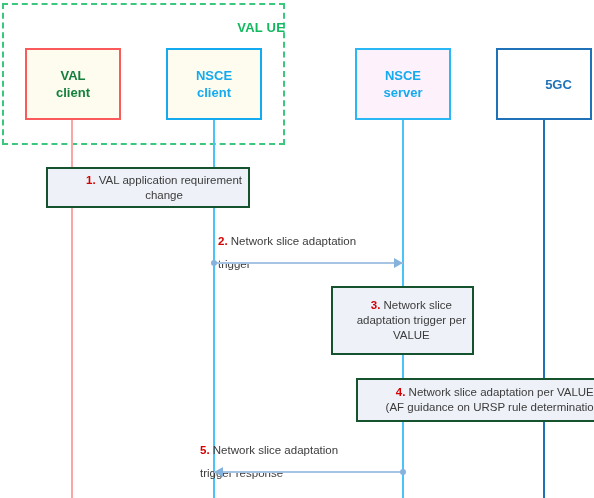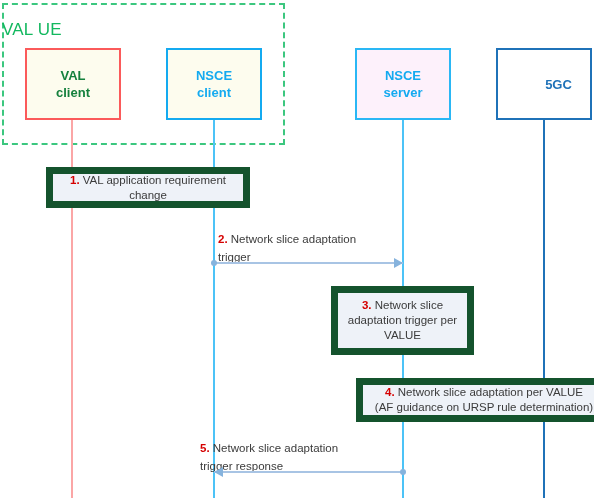--- a/index.html
+++ b/index.html
@@ -21,24 +21,24 @@
   
   .group-box {
     position: absolute;
     box-sizing: border-box;
     border: 2px dashed #3cc77f;
     background: transparent;
   }
   .group-label {
     position: absolute;
     width: 100%;
-    text-align: left;
+    text-align: right;
     color: #13b85f;
-    font-weight: normal;
-    font-size: 17px;
+    font-weight: bold;
+    font-size: 13px;
     letter-spacing: .2px;
   }
 
   
   .lifeline {
     position: absolute;
     width: 2px;
   }
 
   
@@ -56,44 +56,44 @@
     font-weight: bold;
     font-size: 13px;
     line-height: 17px;
     white-space: pre-line;
   }
 
   
   .note {
     position: absolute;
     box-sizing: border-box;
-    border: 7px solid #14532d;
+    border: 2px solid #14532d;
     background: #eef2f8;
     display: flex;
     align-items: center;
-    justify-content: center;
+    justify-content: flex-end;
     padding: 3px 6px;
   }
   .note-text {
     font-size: 11.5px;
     line-height: 15px;
     color: #3b3b3b;
     text-align: center;
     white-space: pre-line;
   }
   .num {
     color: #d50000;
     font-weight: bold;
   }
 
   
   .msg-label {
     position: absolute;
     font-size: 11.5px;
-    line-height: 18px;
+    line-height: 23px;
     color: #3b3b3b;
     white-space: pre-line;
   }
   .msg-label.left  { text-align: left; }
   .msg-label.right { text-align: left; }
 
   .arrow-line {
     position: absolute;
     height: 2px;
     background: #a8c4e4;

